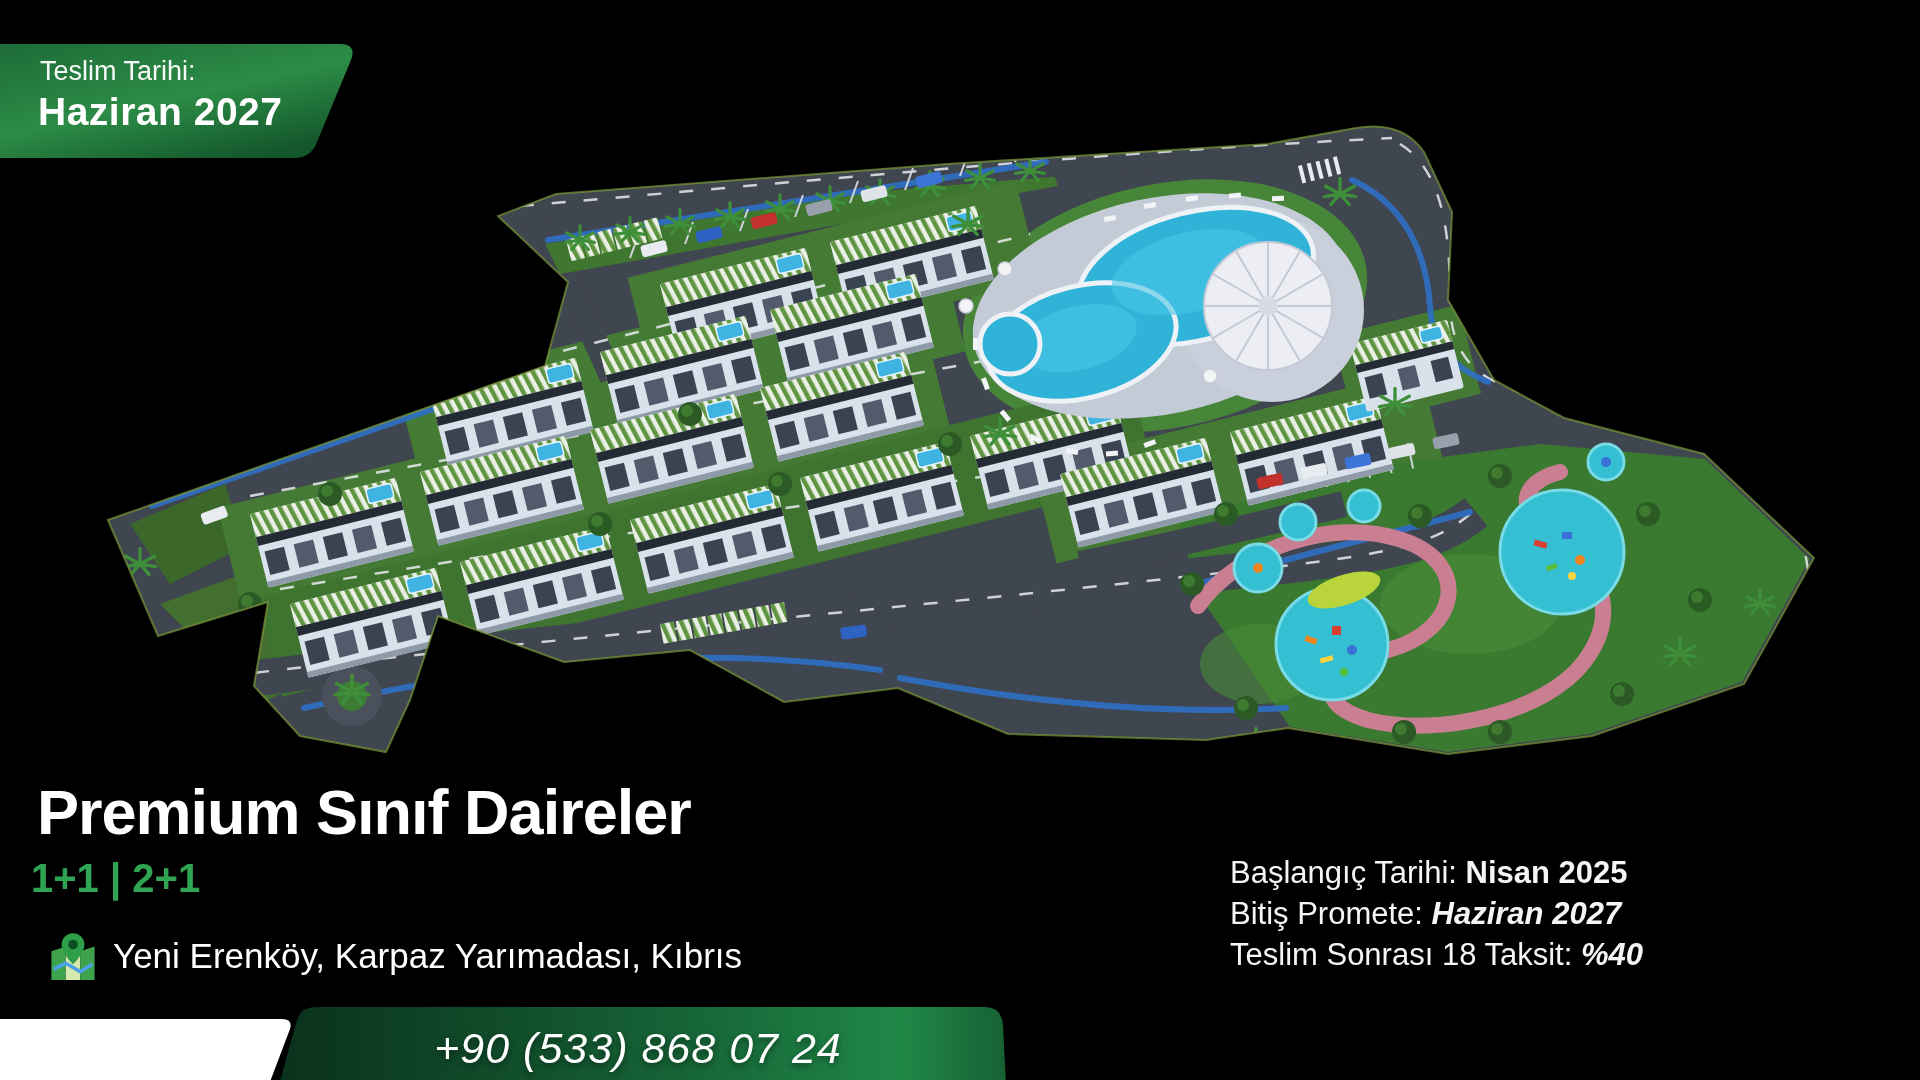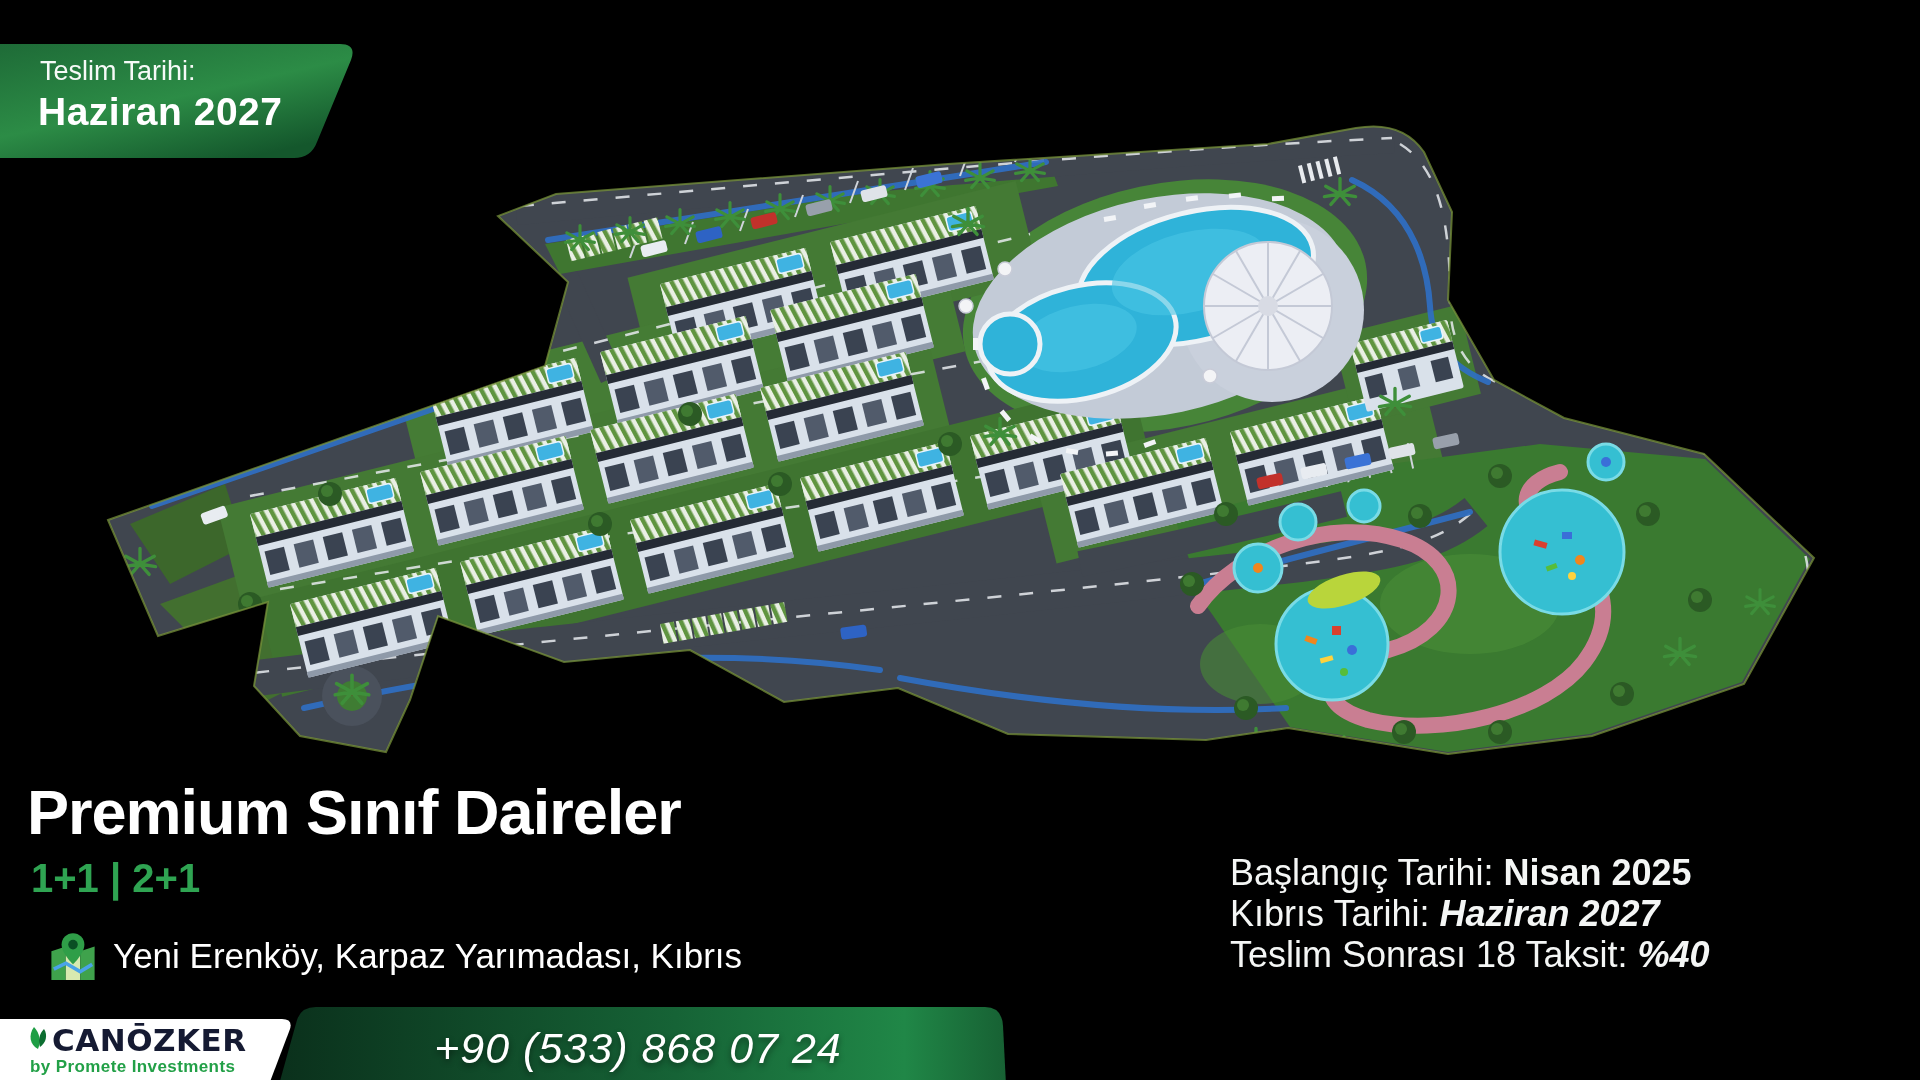--- a/index.html
+++ b/index.html
@@ -10,29 +10,29 @@
   
   .badge{position:absolute;left:0;top:0;width:372px;height:122px;}
   .badge svg{position:absolute;inset:0;}
   .badge .t1{position:absolute;left:40px;top:12px;font-size:27px;font-weight:500;color:rgba(255,255,255,.96);}
   .badge .t2{position:absolute;left:38px;top:46px;font-size:39px;font-weight:800;letter-spacing:.5px;}
 
   
   .site{position:absolute;inset:0;}
 
   
-  .title{position:absolute;left:27px;top:732px;font-size:63px;font-weight:800;letter-spacing:-1px;}
+  .title{position:absolute;left:37px;top:732px;font-size:63px;font-weight:800;letter-spacing:-1px;}
   .units{position:absolute;left:31px;top:812px;font-size:40px;font-weight:800;color:var(--accent_green,#2fa452);}
   .location{position:absolute;left:49px;top:888px;display:flex;align-items:center;gap:16px;}
   .location .txt{font-size:35px;font-weight:500;}
 
   
   .payhead{position:absolute;left:1216px;top:736px;font-size:54px;font-weight:800;letter-spacing:-.5px;}
   .paylist{position:absolute;left:1230px;top:808px;display:flex;flex-direction:column;}
-  .pay-row{font-size:36px;font-weight:400;line-height:41px;white-space:nowrap;color:#f4f6f5;}
+  .pay-row{font-size:31px;font-weight:400;line-height:41px;white-space:nowrap;color:#f4f6f5;}
   .pay-row .v-bold{font-weight:800;}
   .pay-row .v-bold-italic{font-weight:800;font-style:italic;}
 
   
   .footer-shapes{position:absolute;left:0;top:955px;width:1100px;height:125px;}
   .brand{position:absolute;left:28px;top:980px;width:250px;}
   .brand .row{display:flex;align-items:flex-start;gap:2px;}
   .brand .name{font-family:"DejaVu Sans","Liberation Sans",sans-serif;font-size:31px;font-weight:800;
                color:var(--logo_navy,#151a32);letter-spacing:.5px;line-height:32px;}
   .brand .tag{font-size:17px;font-weight:700;color:var(--logo_green,#22a047);letter-spacing:.4px;margin-top:1px;margin-left:2px;}
@@ -388,43 +388,33 @@
       <polygon points="26,16 38,12 38,40 26,44" fill="#3fa24c"></polygon>
       <polyline points="4,31 14,26 26,33 36,27" fill="none" stroke="#4aa3e8" stroke-width="3"></polyline>
       <path d="M20 1 a9.5 9.5 0 0 1 9.5 9.5 C29.5 18 20 27 20 27 S10.5 18 10.5 10.5 A9.5 9.5 0 0 1 20 1 Z" fill="#2f9e48"></path>
       <circle cx="20" cy="10.5" r="4" fill="#0a4f24"></circle>
     </svg>
     <span class="txt">Yeni Erenköy, Karpaz Yarımadası, Kıbrıs</span>
   </div>
 
   <div class="paylist">
       <div class="pay-row"><span>Başlangıç Tarihi: </span><span class="v-bold">Nisan 2025</span></div>
-      <div class="pay-row"><span>Kıbrıs Tarihi: </span><span class="v-bold-italic">Haziran 2027</span></div>
+      <div class="pay-row"><span>Bitiş Promete: </span><span class="v-bold-italic">Haziran 2027</span></div>
       <div class="pay-row"><span>Teslim Sonrası 18 Taksit: </span><span class="v-bold-italic">%40</span></div>
     </div>
 
   <svg class="footer-shapes" viewBox="0 0 1100 125">
     <defs>
       <linearGradient id="bandGrad" x1="0" y1="0" x2="1" y2="0">
         <stop offset="0" stop-color="#0a2f1b"></stop>
           <stop offset=".55" stop-color="#166336"></stop>
         <stop offset=".86" stop-color="#208747"></stop>
           <stop offset="1" stop-color="#176033"></stop>
       </linearGradient>
     </defs>
     <path d="M316 8 Q301 8 297 21 L268 125 L1008 125 L1003 27 Q1002 8 985 8 Z" fill="url(#bandGrad)"></path>
     <path d="M0 20 L282 20 Q293 20 290 30 L254 125 L0 125 Z" fill="#ffffff"></path>
   </svg>
 
-  <div class="brand">
-    <div class="row">
-      <svg width="22" height="26" viewBox="0 0 22 26">
-        <path d="M10 25 C2 21 0 11 6 3 C12 9 13 18 10 25 Z" fill="#1f9e45"></path>
-        <path d="M12 23 C18 19 20 11 16 5 C11 10 10 17 12 23 Z" fill="#0d6e31"></path>
-      </svg>
-      <span class="name">CANŌZKER</span>
-    </div>
-    <div class="tag">by Promete Investments</div>
-  </div>
 
   <div class="phone">+90 (533) 868 07 24</div>
 
 </div>
 
 </body></html>

